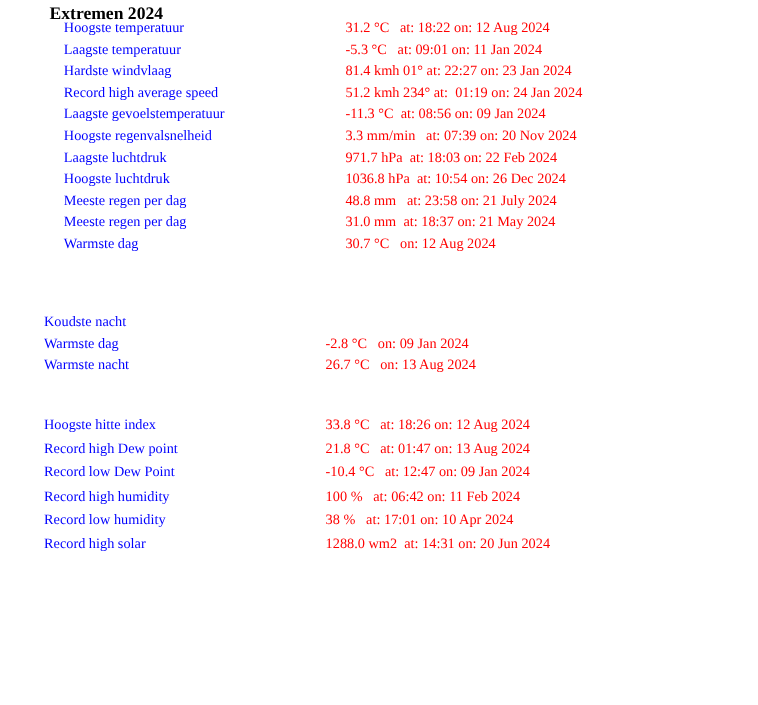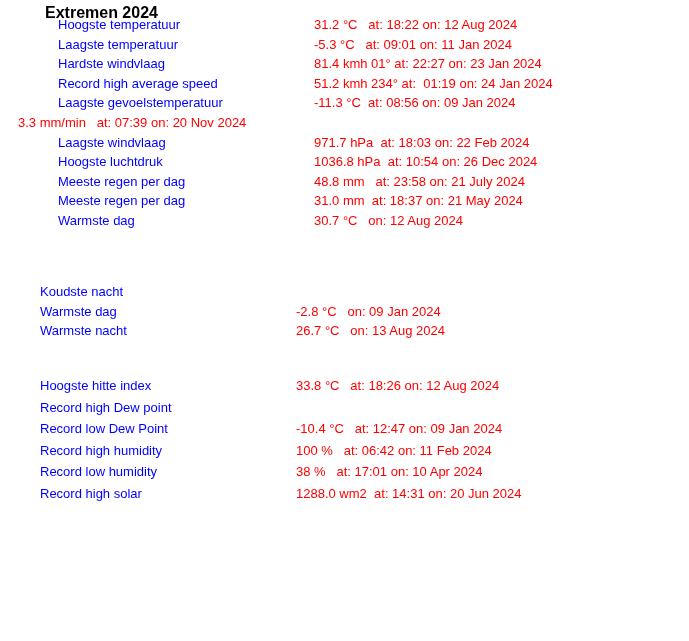--- a/index.html
+++ b/index.html
@@ -5,21 +5,21 @@
   html, body {
     margin: 0;
     padding: 0;
     background: #ffffff;
   }
   .page {
     position: relative;
     width: 689px;
     height: 641px;
     background: var(--bg, #ffffff);
-    font-family: Liberation Sans, sans-serif;
+    font-family: Liberation Serif, serif;
     font-size: 13px;
     overflow: hidden;
   }
   .title {
     position: absolute;
     left: 45px;
     top: 3px;
     margin: 0;
     font-size: 16px;
     line-height: 19px;
@@ -77,24 +77,25 @@
     </div>
     <div class="row">
       <span class="label">Record high average speed</span>
       <span class="value">51.2 kmh 234° at:  01:19 on: 24 Jan 2024</span>
     </div>
     <div class="row">
       <span class="label">Laagste gevoelstemperatuur</span>
       <span class="value">-11.3 °C  at: 08:56 on: 09 Jan 2024</span>
     </div>
     <div class="row">
+      <span class="label">Hoogste regenvalsnelheid</span>
       <span class="value">3.3 mm/min   at: 07:39 on: 20 Nov 2024</span>
     </div>
     <div class="row">
-      <span class="label">Laagste windvlaag</span>
+      <span class="label">Laagste luchtdruk</span>
       <span class="value">971.7 hPa  at: 18:03 on: 22 Feb 2024</span>
     </div>
     <div class="row">
       <span class="label">Hoogste luchtdruk</span>
       <span class="value">1036.8 hPa  at: 10:54 on: 26 Dec 2024</span>
     </div>
     <div class="row">
       <span class="label">Meeste regen per dag</span>
       <span class="value">48.8 mm   at: 23:58 on: 21 July 2024</span>
     </div>
@@ -122,20 +123,21 @@
     </div>
   </div>
 
   <div class="section s3">
     <div class="row">
       <span class="label">Hoogste hitte index</span>
       <span class="value">33.8 °C   at: 18:26 on: 12 Aug 2024</span>
     </div>
     <div class="row">
       <span class="label">Record high Dew point</span>
+      <span class="value">21.8 °C   at: 01:47 on: 13 Aug 2024</span>
     </div>
     <div class="row">
       <span class="label">Record low Dew Point</span>
       <span class="value">-10.4 °C   at: 12:47 on: 09 Jan 2024</span>
     </div>
     <div class="row">
       <span class="label">Record high humidity</span>
       <span class="value">100 %   at: 06:42 on: 11 Feb 2024</span>
     </div>
     <div class="row">

